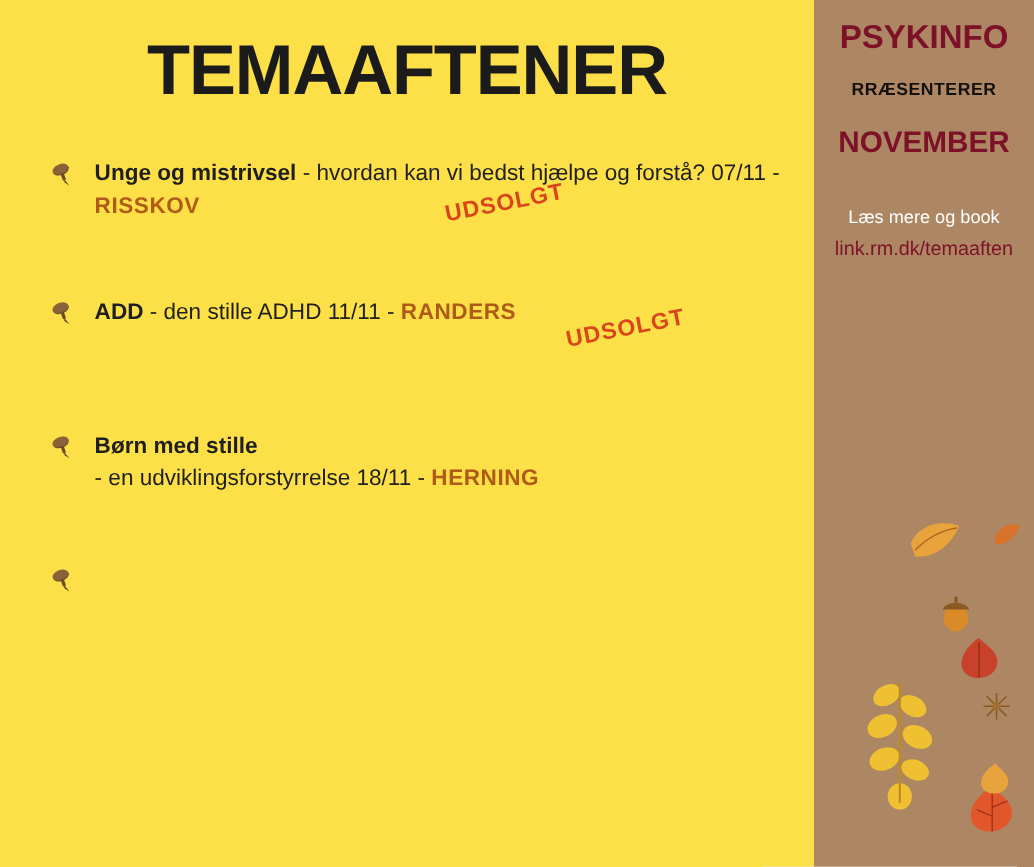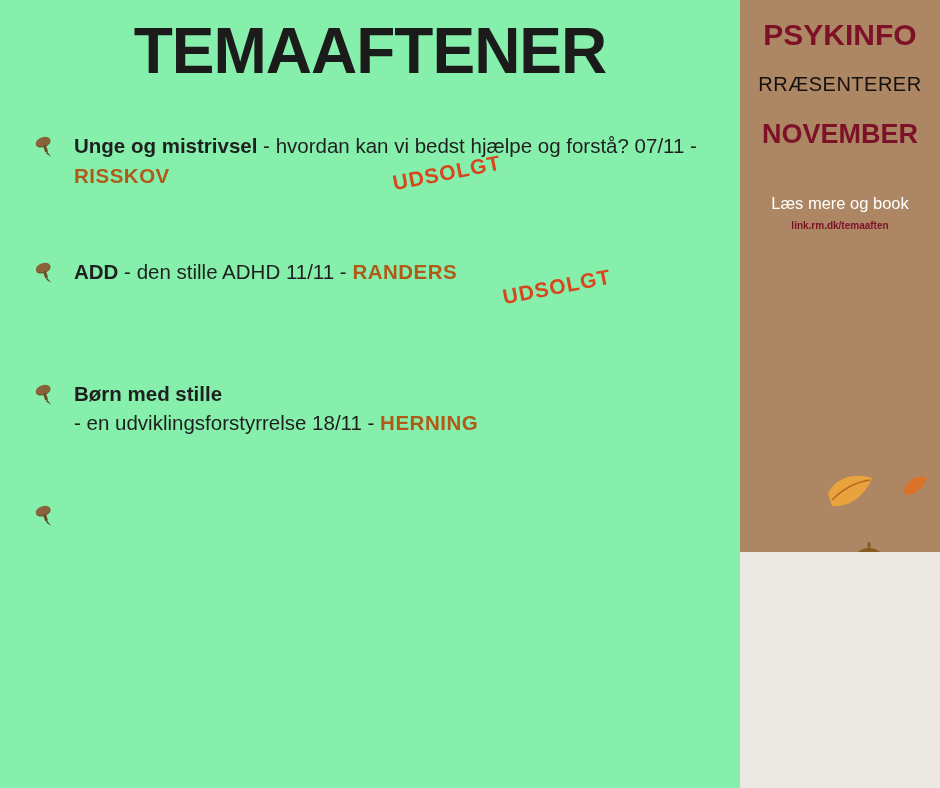--- a/index.html
+++ b/index.html
@@ -13,22 +13,22 @@
     position: relative;
     width: 940px; height: 788px;
     background: #ece9e4;
     display: flex;
   }
   
   .main {
     width: 740px;
     height: 788px;
     position: relative;
-    background: #86efac;
-    padding: 4px;
+    background: #fde047;
+    padding: 16px;
   }
   .title {
     font-family: "Liberation Sans", sans-serif;
     font-weight: bold;
     font-size: 64px;
     letter-spacing: -1px;
     color: #1b1b1b;
     text-align: center;
     padding-top: 14px;
     line-height: 1.05;
@@ -70,61 +70,61 @@
     letter-spacing: 1px;
     transform: rotate(-11deg);
     font-family: "Liberation Sans", sans-serif;
   }
   .sold-1 { left: 360px; top: 30px; }
   .sold-2 { left: 470px; top: 18px; }
 
   
   .sidebar {
     width: 200px;
-    height: 552px;
+    height: 788px;
     background: #ad8764;
     position: relative;
     text-align: center;
     padding-top: 18px;
     overflow: hidden;
   }
   .brand {
     color: #7d1128;
     font-weight: bold;
     font-size: 30px;
     line-height: 1.15;
     letter-spacing: 0px;
   }
   .presents {
     margin-top: 20px;
     color: #14100d;
-    font-weight: normal;
-    font-size: 20px;
+    font-weight: bold;
+    font-size: 16px;
     letter-spacing: 0.5px;
   }
   .month {
     margin-top: 22px;
     color: #7d1128;
     font-weight: bold;
     font-size: 27px;
     line-height: 1.25;
     letter-spacing: 0px;
   }
   .readmore {
     margin-top: 40px;
     color: #ffffff;
     font-size: 16.5px;
     line-height: 1.5;
     padding: 0 10px;
   }
   .link {
     display: block;
     color: #7d1128;
-    font-weight: bold;
-    font-size: 10px;
+    font-weight: normal;
+    font-size: 18px;
     margin-top: 2px;
     text-decoration: none;
   }
   
   .leaf { position: absolute; }
 </style>
 </head>
 <body>
 
 <div class="poster">

